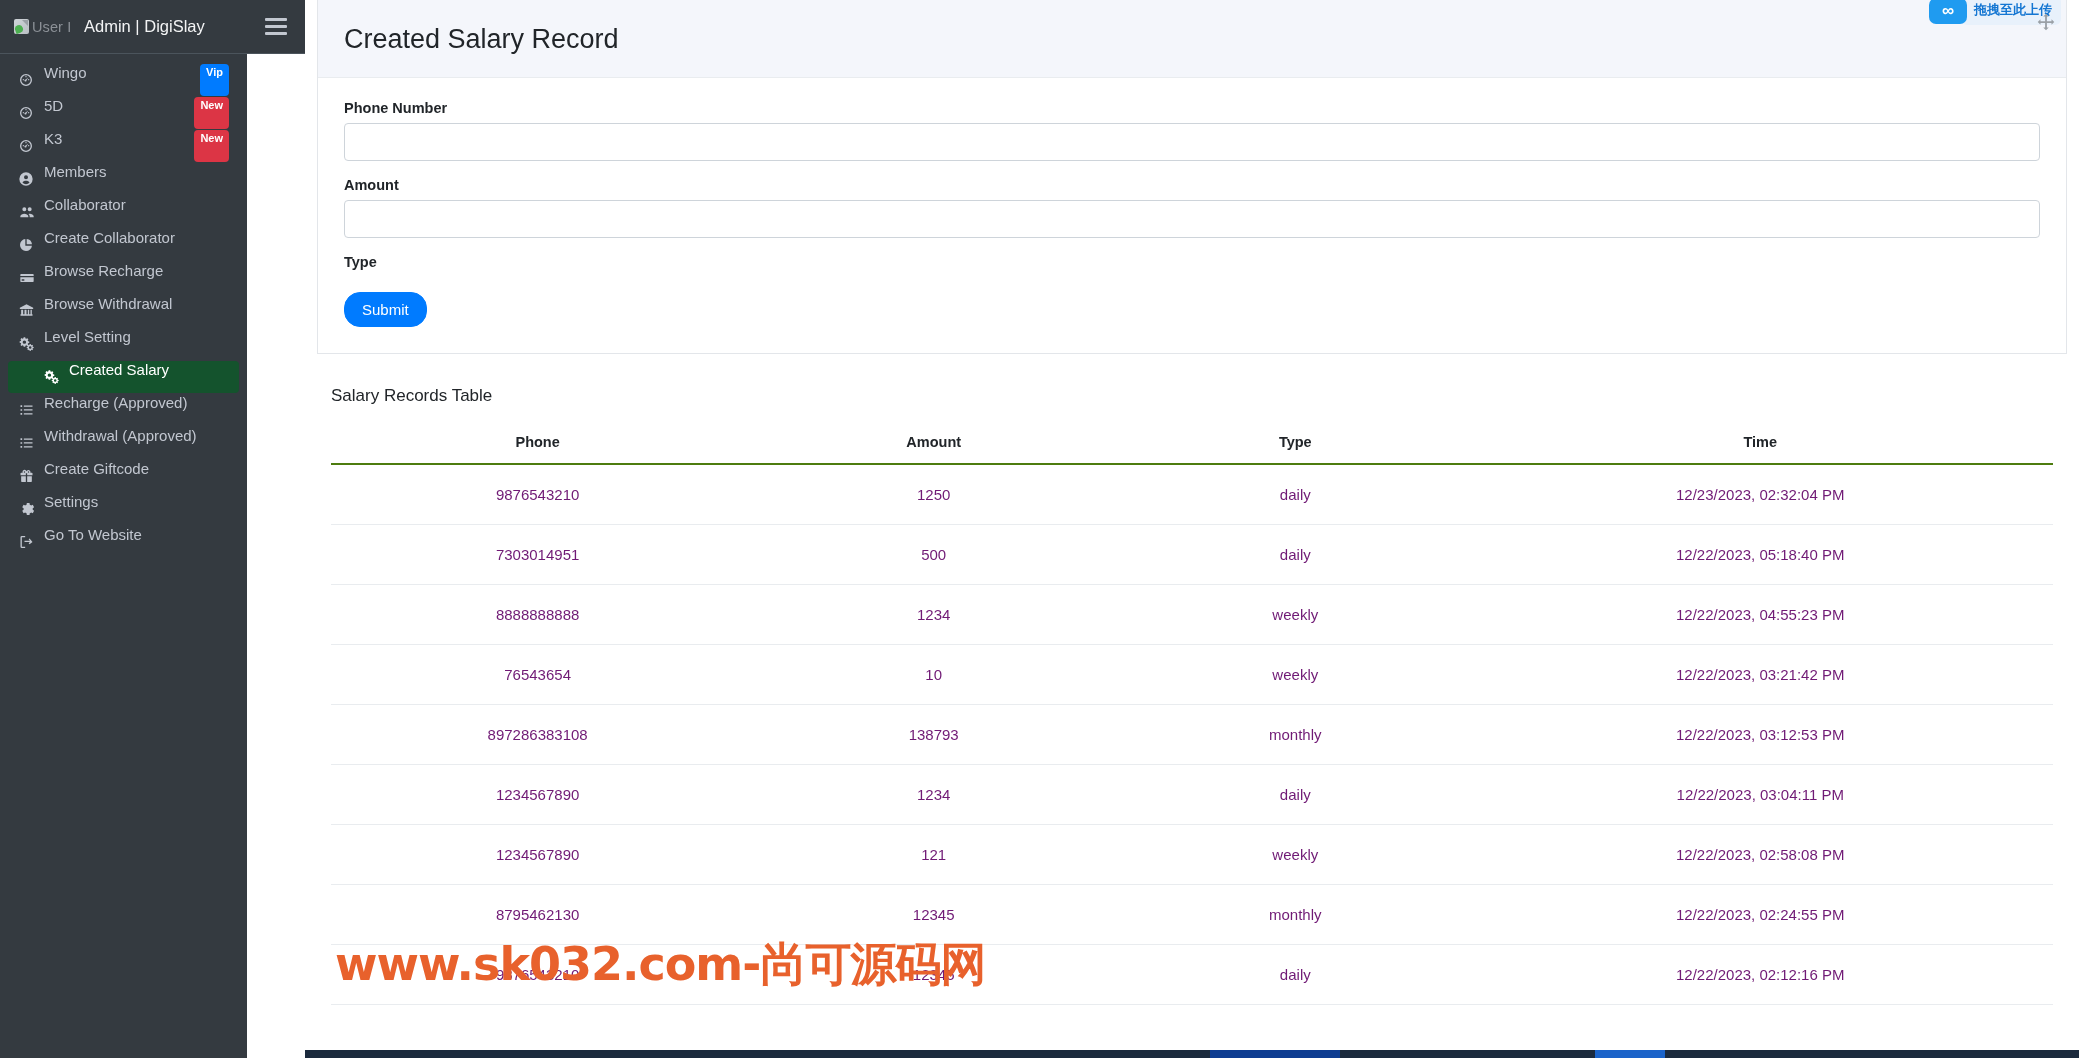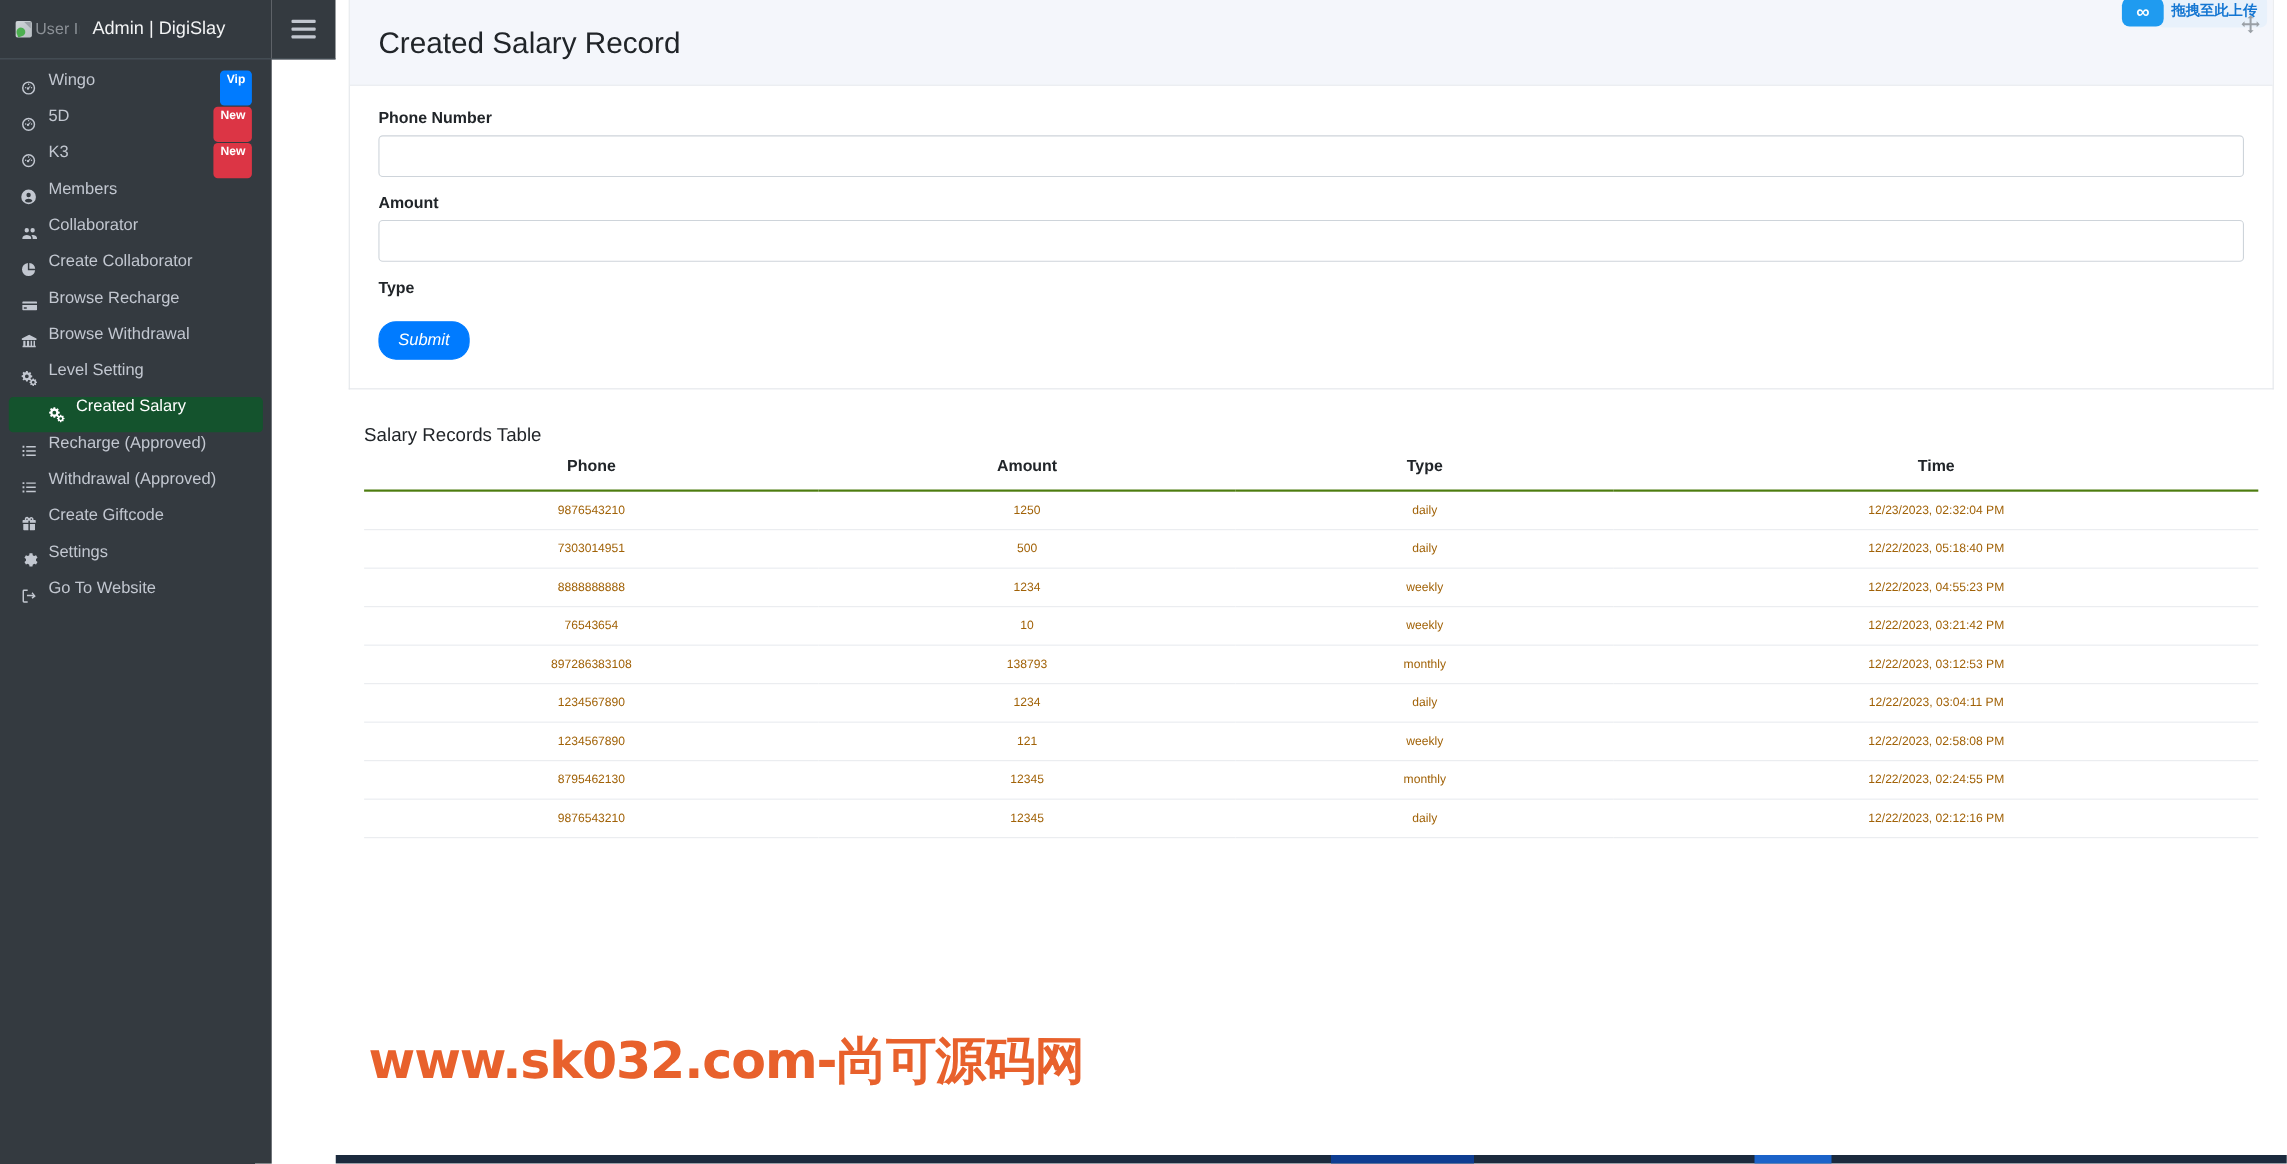--- a/index.html
+++ b/index.html
@@ -162,38 +162,37 @@
   .btn-primary {
     background: #007bff;
     border: 1px solid #007bff;
     color: #fff;
     font-size: 15px;
     font-family: "Liberation Sans", sans-serif;
     padding: 8px 17px;
     border-radius: 16px;
     cursor: pointer;
     margin-top: 6px;
-    font-style: italic;
   }
 
   .table-section { padding: 20px 26px 0 26px; }
-  .table-title { font-size: 17px; color: #212529; font-weight: 400; margin-bottom: 0; }
+  .table-title { font-size: 17px; color: #212529; font-weight: 400; margin-bottom: 18px; }
   table { width: 100%; border-collapse: collapse; }
   thead th {
     font-size: 14.5px;
     font-weight: bold;
     color: #212529;
     padding: 10px 8px 13px 8px;
     border-bottom: 2px solid #4d7c0f;
     text-align: center;
   }
   tbody td {
-    font-size: 11px;
-    color: #a16207;
-    padding: 11px 8px;
+    font-size: 15px;
+    color: #701a75;
+    padding: 21px 8px;
     border-bottom: 1px solid #e9ecef;
     text-align: center;
   }
   th.col-phone, td.col-phone { width: 24%; }
   th.col-amount, td.col-amount { width: 22%; }
   th.col-type, td.col-type { width: 20%; }
   th.col-time, td.col-time { width: 34%; }
 
   
   .upload-widget {

